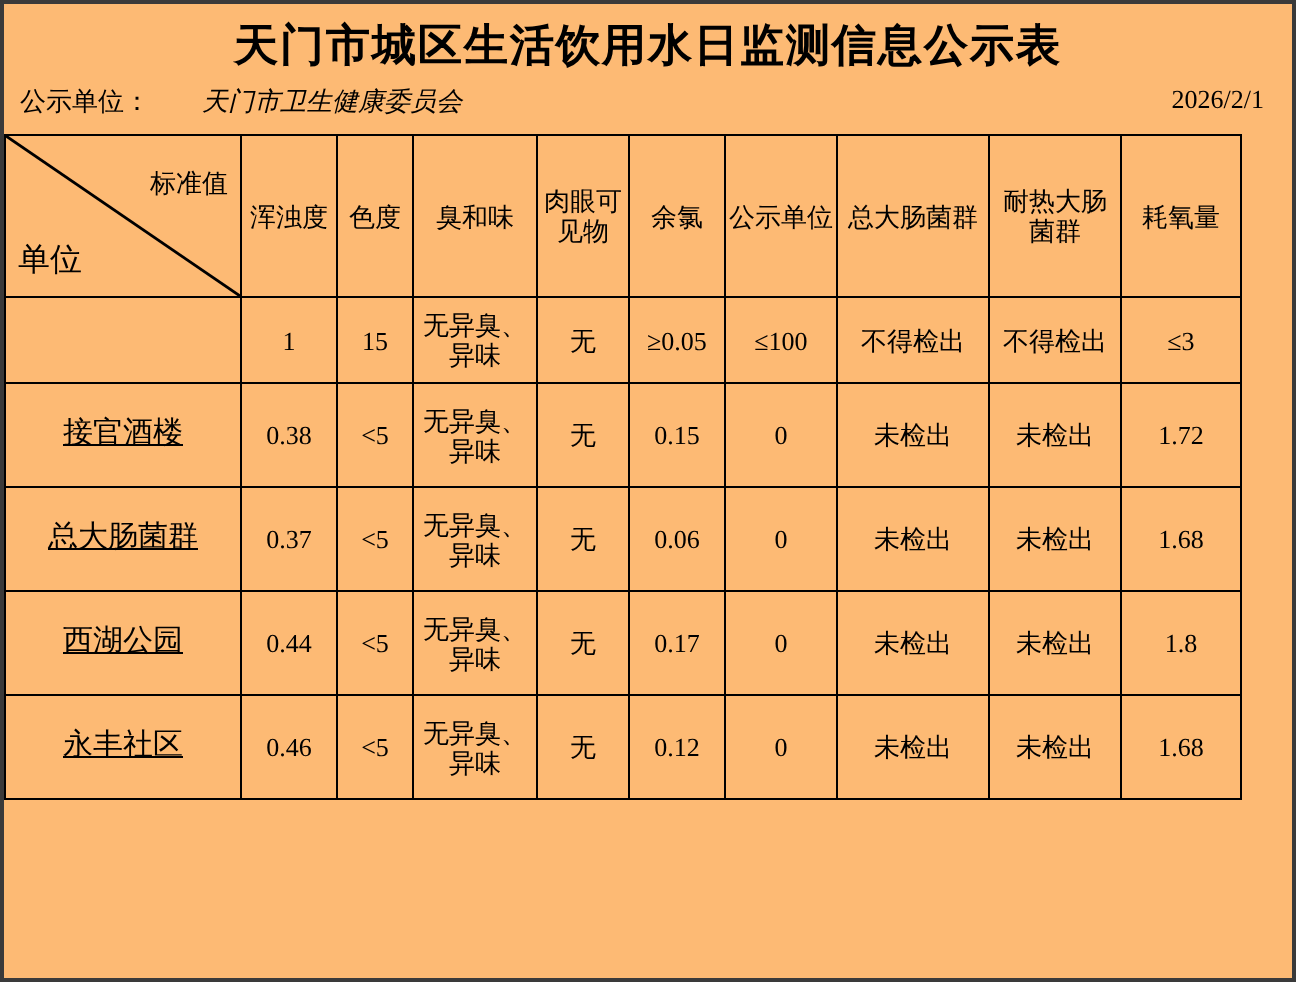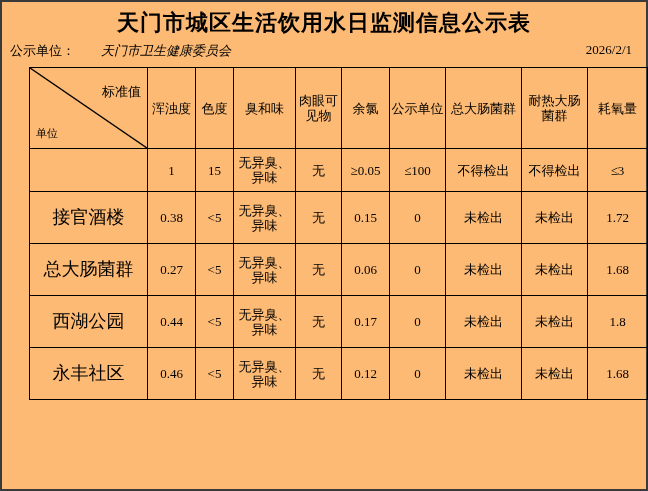--- a/index.html
+++ b/index.html
@@ -51,21 +51,20 @@
   .subbar .date {
     white-space: nowrap;
     padding-right: 6px;
   }
 
   table.grid {
     border-collapse: collapse;
     width: 608px;
     table-layout: fixed;
     font-size: 13px;
-    margin-left: 27px;
   }
   table.grid td {
     border: 1px solid #000000;
     text-align: center;
     vertical-align: middle;
     padding: 2px 1px;
     line-height: 1.18;
     word-break: break-all;
   }
   
@@ -94,33 +93,34 @@
   .corner .std {
     position: absolute;
     right: 6px;
     top: 16px;
     font-size: 13px;
   }
   .corner .unit {
     position: absolute;
     left: 6px;
     bottom: 8px;
-    font-size: 11px;
+    font-size: 16px;
   }
   .hdr {
     height: 80px;
   }
   .std-row td {
     height: 38px;
   }
   .data-row td {
     height: 47px;
   }
   .namecell {
-    font-size: 18px;
+    font-size: 15px;
+    text-decoration: underline;
   }
 </style>
 </head>
 <body>
 
 <div class="page">
 
   <div class="title">天门市城区生活饮用水日监测信息公示表</div>
 
   <div class="subbar">
@@ -184,21 +184,21 @@
         <td>无</td>
         <td>0.15</td>
         <td>0</td>
         <td>未检出</td>
         <td>未检出</td>
         <td>1.72</td>
       </tr>
 
       <tr class="data-row">
         <td class="namecell">总大肠菌群</td>
-        <td>0.27</td>
+        <td>0.37</td>
         <td>&lt;5</td>
         <td>无异臭、异味</td>
         <td>无</td>
         <td>0.06</td>
         <td>0</td>
         <td>未检出</td>
         <td>未检出</td>
         <td>1.68</td>
       </tr>
 

